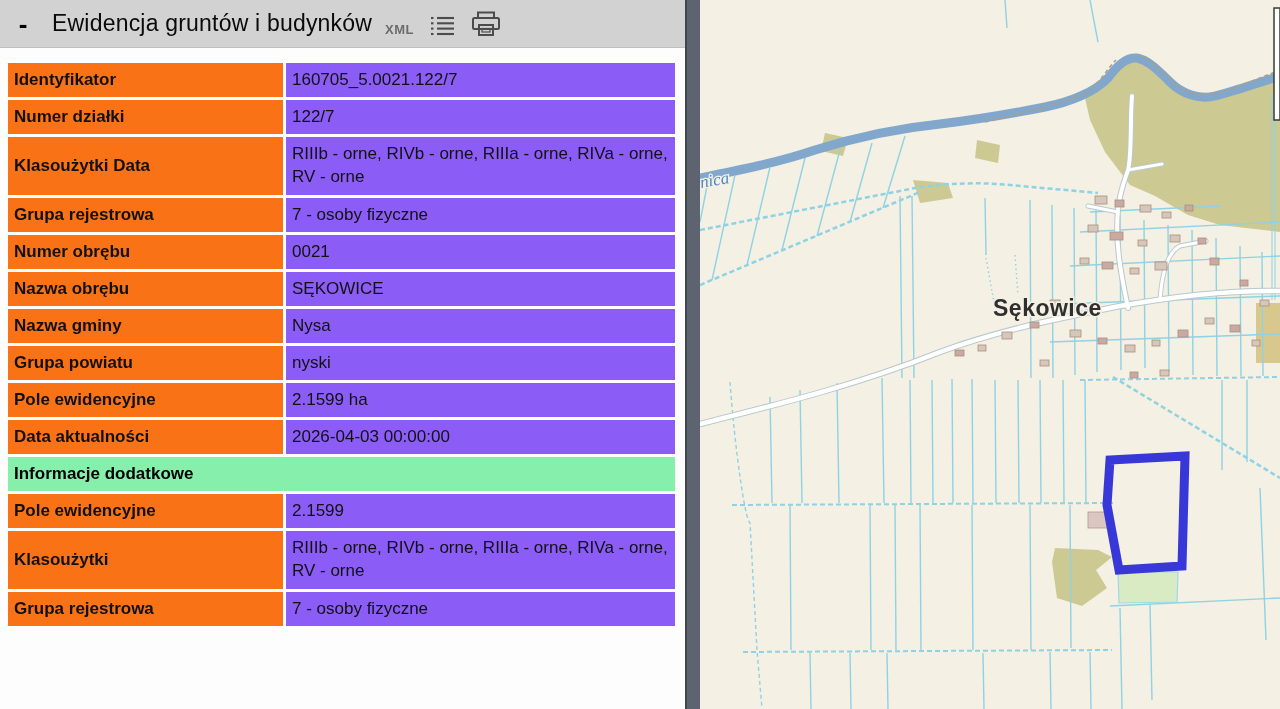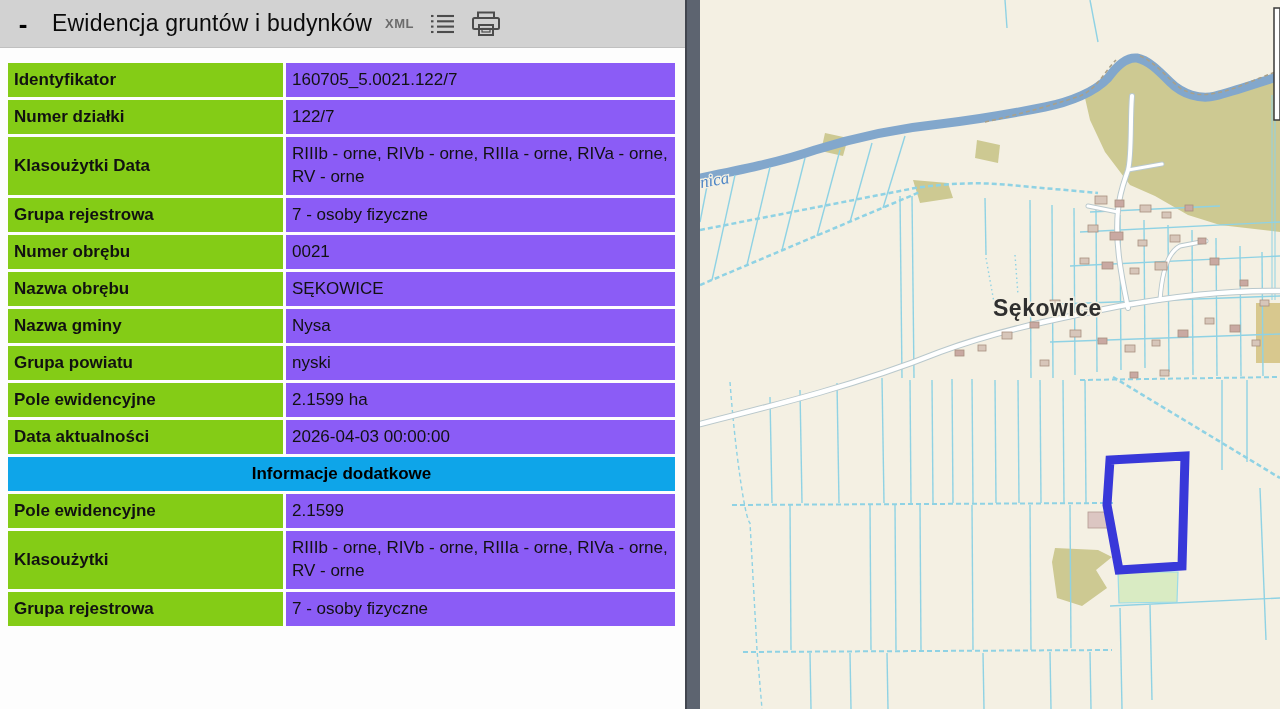--- a/index.html
+++ b/index.html
@@ -14,38 +14,38 @@
     border-bottom:1px solid #c0c0c0;
   }
   .min-btn{
     width:26px;text-align:center;font-weight:bold;font-size:26px;line-height:20px;
     margin-left:10px;color:#000;cursor:pointer;user-select:none;
   }
   .panel-title{
     font-size:23px;font-weight:normal;color:#0a0a0a;margin-left:16px;letter-spacing:.2px;
     white-space:nowrap;
   }
-  .toolbar{display:flex;align-items:center;gap:15px;margin-left:13px;}
+  .toolbar{display:flex;align-items:flex-end;gap:15px;margin-left:13px;}
   .xml-btn{
     font-size:13px;font-weight:bold;color:#6c6c6c;letter-spacing:.5px;cursor:pointer;
   }
   .icon-btn{display:flex;align-items:center;cursor:pointer;}
   .icon-btn svg{display:block}
   
   table.attrs{
     border-collapse:separate;border-spacing:3px;margin:12px 0 0 5px;
     width:673px;table-layout:fixed;
   }
   table.attrs td{font-size:17px;padding:3px 6px;vertical-align:middle;color:#111;}
-  td.lbl{background:#84cc16;font-weight:bold;width:263px;padding-left:8px;color:#000;}
+  td.lbl{background:#f97316;font-weight:bold;width:263px;padding-left:8px;color:#000;}
   td.val{background:#8b5cf6;}
   tr.row-s td{height:28px;}
   tr.row-t td{height:52px;line-height:1.35;}
   tr.section-row td{
-    background:#0ea5e9;text-align:center;font-weight:bold;height:28px;color:#000;
+    background:#86efac;font-weight:bold;height:28px;color:#000;
   }
   a.help-link{color:#2222cc;text-decoration:underline;font-weight:bold;cursor:pointer;}
   
   .splitter{
     position:absolute;left:685px;top:0;width:15px;height:709px;
     background:#5d6470;border-left:2px solid #42464f;box-sizing:border-box;cursor:col-resize;
   }
   
   .map{position:absolute;left:700px;top:0;width:580px;height:709px;background:#f4f0e3;}
   .map svg{display:block}

